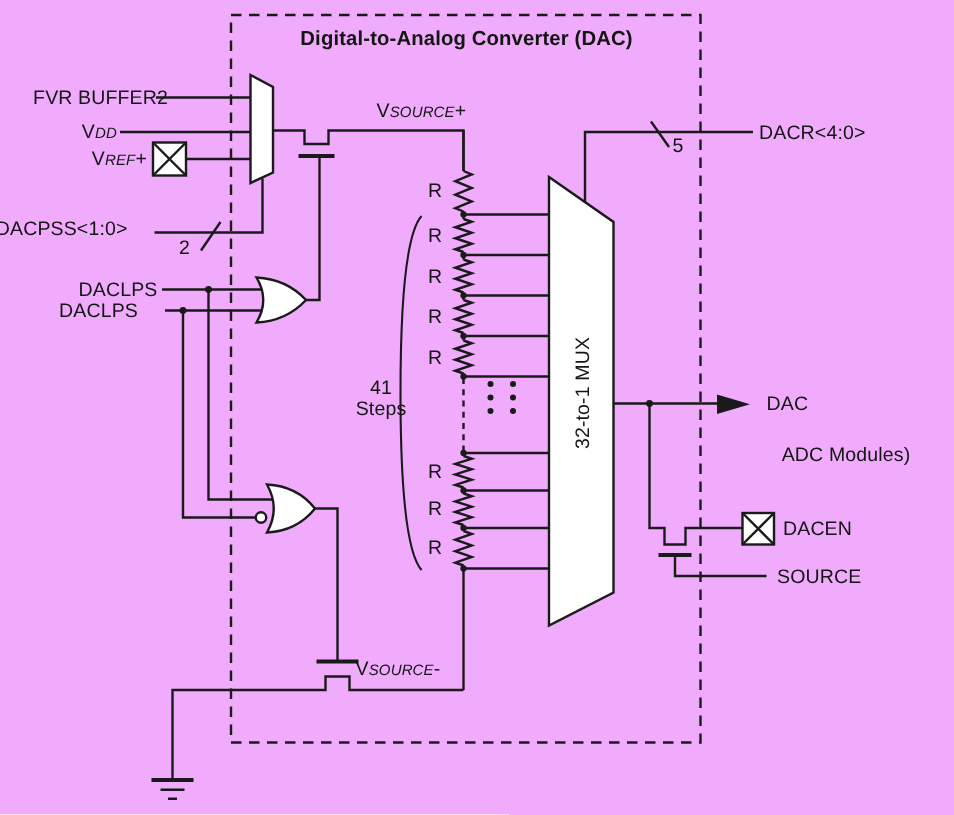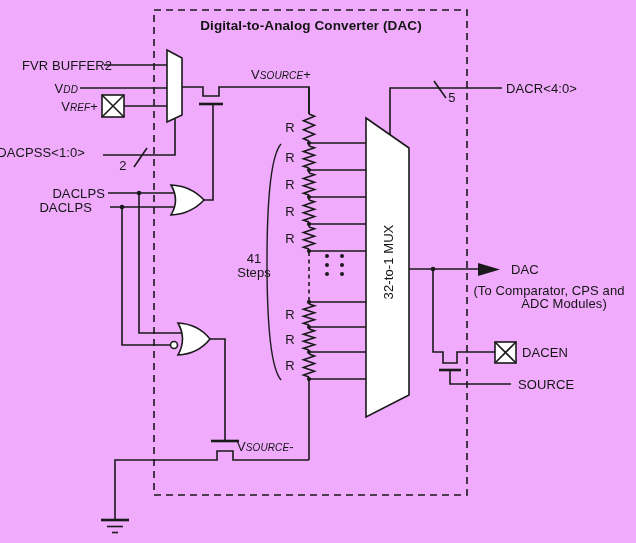--- a/index.html
+++ b/index.html
@@ -166,18 +166,17 @@
 
   <div class="lbl ca" style="left:254px;top:258px">41</div>
   <div class="lbl ca" style="left:254px;top:272px">Steps</div>
 
   <div class="lbl rot" style="left:388px;top:262px">32-to-1 MUX</div>
 
   <div class="lbl ca" style="left:452px;top:97px">5</div>
   <div class="lbl la" style="left:506px;top:88px">DACR&lt;4:0&gt;</div>
 
   <div class="lbl la" style="left:511px;top:269px">DAC</div>
-  <div class="lbl ca" style="left:549px;top:290px">(To Comparator, CPS and</div>
   <div class="lbl ca" style="left:564px;top:303px">ADC Modules)</div>
 
   <div class="lbl la" style="left:522px;top:352px">DACEN</div>
   <div class="lbl la" style="left:518px;top:384px">SOURCE</div>
 </div>
 
 </body></html>

